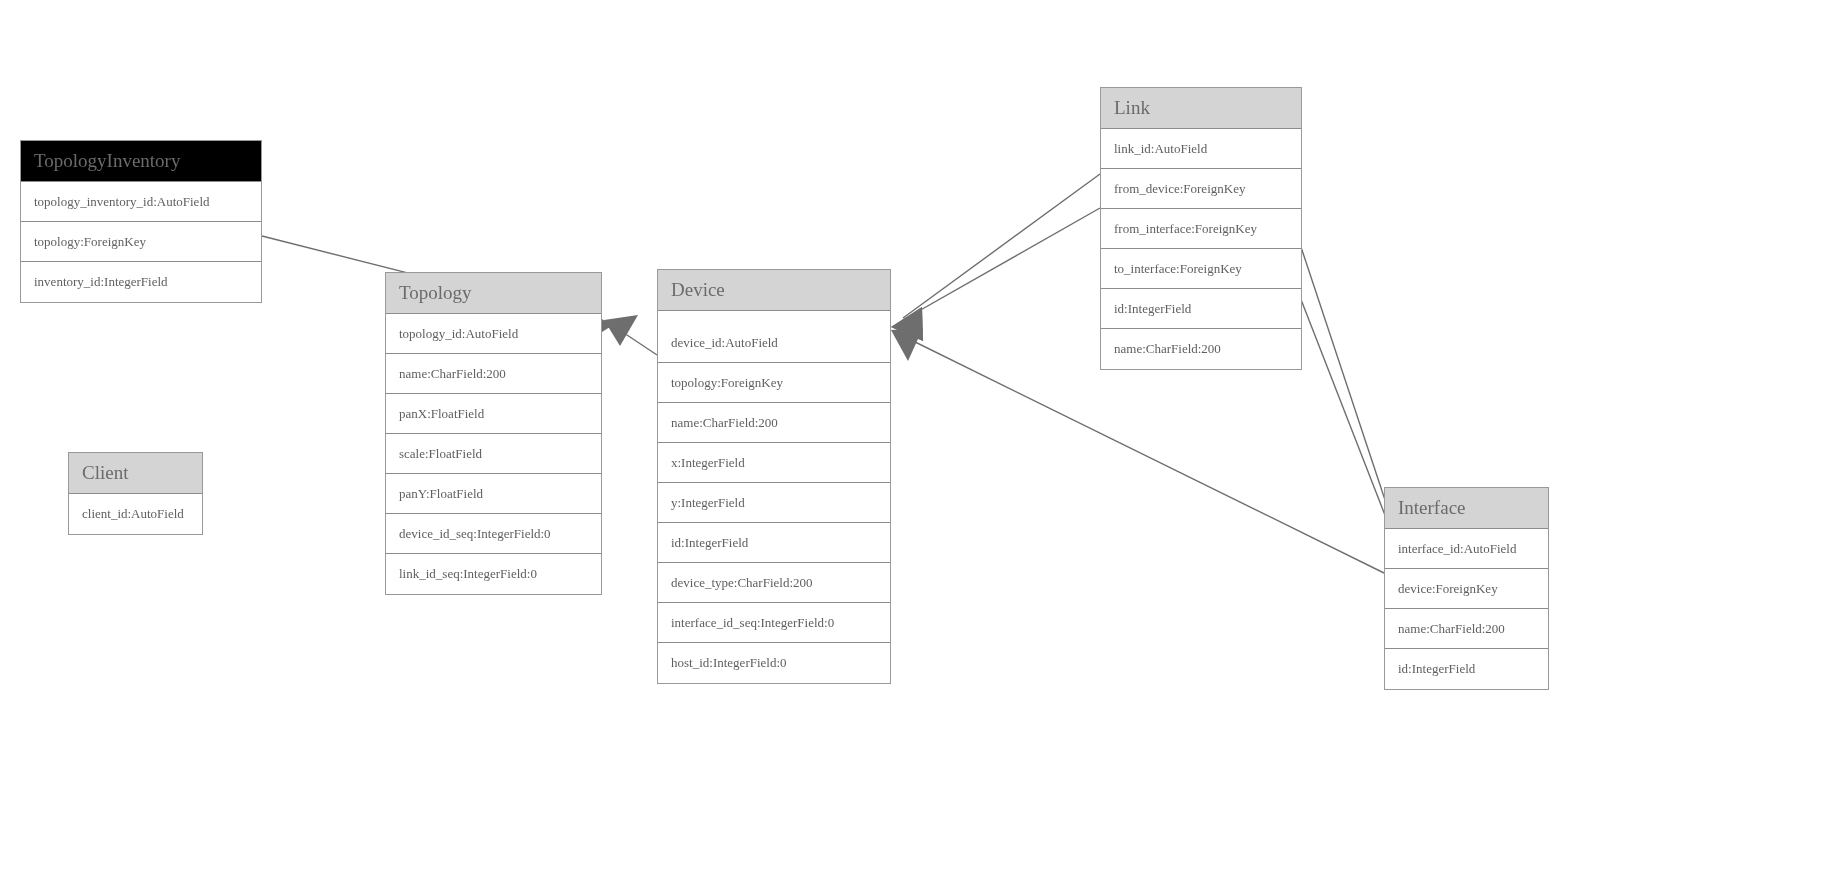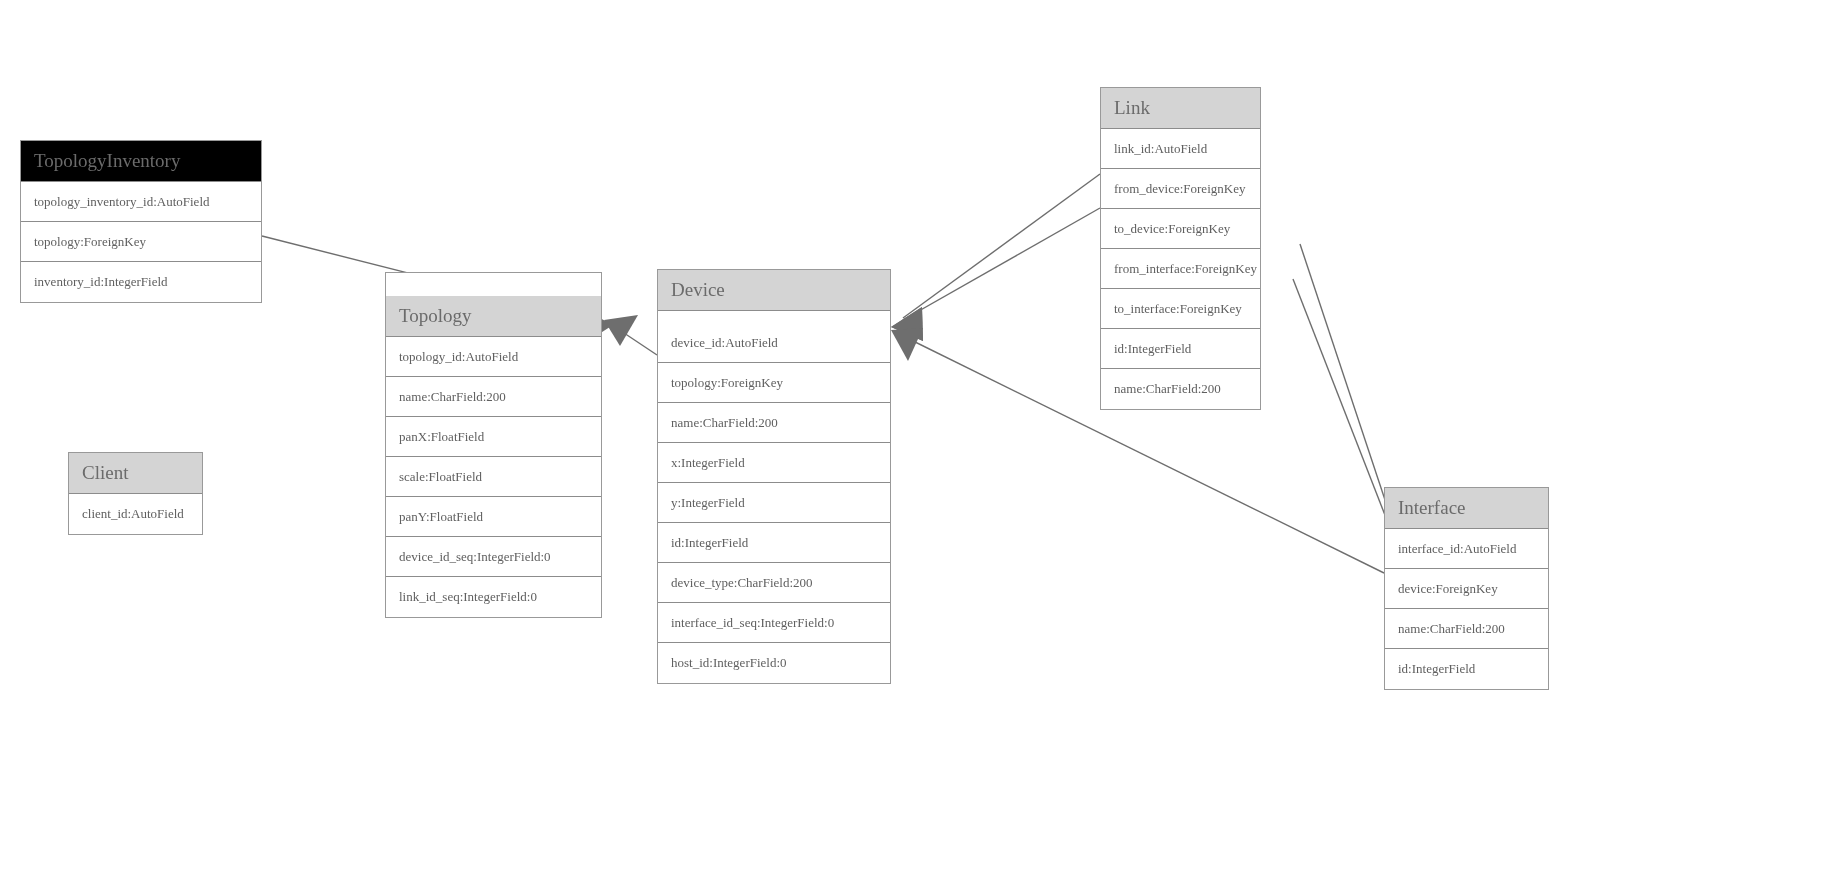--- a/index.html
+++ b/index.html
@@ -87,46 +87,45 @@
         <div class="entity-header" style="background: #000000; color: rgb(107, 107, 107); border-bottom-color: rgb(140, 140, 140);">TopologyInventory</div>
         <div class="entity-row" style="color: rgb(95, 95, 95); border-bottom-color: rgb(140, 140, 140);">topology_inventory_id:AutoField</div>
         <div class="entity-row" style="color: rgb(95, 95, 95); border-bottom-color: rgb(140, 140, 140);">topology:ForeignKey</div>
         <div class="entity-row last" style="color: rgb(95, 95, 95); border-bottom-color: rgb(140, 140, 140);">inventory_id:IntegerField</div>
       </div>
       <div class="entity" style="left: 68px; top: 452px; width: 135px; border-color: rgb(153, 153, 153);">
         <div class="entity-header" style="background: rgb(212, 212, 212); color: rgb(107, 107, 107); border-bottom-color: rgb(140, 140, 140);">Client</div>
         <div class="entity-row last" style="color: rgb(95, 95, 95); border-bottom-color: rgb(140, 140, 140);">client_id:AutoField</div>
       </div>
       <div class="entity" style="left: 385px; top: 272px; width: 217px; border-color: rgb(153, 153, 153);">
-        <div class="entity-header" style="background: rgb(212, 212, 212); color: rgb(107, 107, 107); border-bottom-color: rgb(140, 140, 140); margin-top: 23px;">Topology</div>
+        <div class="entity-header" style="background: rgb(212, 212, 212); color: rgb(107, 107, 107); border-bottom-color: rgb(140, 140, 140);">Topology</div>
         <div class="entity-row" style="color: rgb(95, 95, 95); border-bottom-color: rgb(140, 140, 140);">topology_id:AutoField</div>
         <div class="entity-row" style="color: rgb(95, 95, 95); border-bottom-color: rgb(140, 140, 140);">name:CharField:200</div>
         <div class="entity-row" style="color: rgb(95, 95, 95); border-bottom-color: rgb(140, 140, 140);">panX:FloatField</div>
         <div class="entity-row" style="color: rgb(95, 95, 95); border-bottom-color: rgb(140, 140, 140);">scale:FloatField</div>
         <div class="entity-row" style="color: rgb(95, 95, 95); border-bottom-color: rgb(140, 140, 140);">panY:FloatField</div>
         <div class="entity-row" style="color: rgb(95, 95, 95); border-bottom-color: rgb(140, 140, 140);">device_id_seq:IntegerField:0</div>
         <div class="entity-row last" style="color: rgb(95, 95, 95); border-bottom-color: rgb(140, 140, 140);">link_id_seq:IntegerField:0</div>
       </div>
       <div class="entity" style="left: 657px; top: 269px; width: 234px; border-color: rgb(153, 153, 153);">
         <div class="entity-header" style="background: rgb(212, 212, 212); color: rgb(107, 107, 107); border-bottom-color: rgb(140, 140, 140);">Device</div>
         <div class="entity-row" style="color: rgb(95, 95, 95); border-bottom-color: rgb(140, 140, 140); margin-top: 12px;">device_id:AutoField</div>
         <div class="entity-row" style="color: rgb(95, 95, 95); border-bottom-color: rgb(140, 140, 140);">topology:ForeignKey</div>
         <div class="entity-row" style="color: rgb(95, 95, 95); border-bottom-color: rgb(140, 140, 140);">name:CharField:200</div>
         <div class="entity-row" style="color: rgb(95, 95, 95); border-bottom-color: rgb(140, 140, 140);">x:IntegerField</div>
         <div class="entity-row" style="color: rgb(95, 95, 95); border-bottom-color: rgb(140, 140, 140);">y:IntegerField</div>
         <div class="entity-row" style="color: rgb(95, 95, 95); border-bottom-color: rgb(140, 140, 140);">id:IntegerField</div>
         <div class="entity-row" style="color: rgb(95, 95, 95); border-bottom-color: rgb(140, 140, 140);">device_type:CharField:200</div>
         <div class="entity-row" style="color: rgb(95, 95, 95); border-bottom-color: rgb(140, 140, 140);">interface_id_seq:IntegerField:0</div>
         <div class="entity-row last" style="color: rgb(95, 95, 95); border-bottom-color: rgb(140, 140, 140);">host_id:IntegerField:0</div>
       </div>
-      <div class="entity" style="left: 1100px; top: 87px; width: 161px; border-color: rgb(153, 153, 153);">
+      <div class="entity" style="left: 1100px; top: 87px; width: 202px; border-color: rgb(153, 153, 153);">
         <div class="entity-header" style="background: rgb(212, 212, 212); color: rgb(107, 107, 107); border-bottom-color: rgb(140, 140, 140);">Link</div>
         <div class="entity-row" style="color: rgb(95, 95, 95); border-bottom-color: rgb(140, 140, 140);">link_id:AutoField</div>
         <div class="entity-row" style="color: rgb(95, 95, 95); border-bottom-color: rgb(140, 140, 140);">from_device:ForeignKey</div>
-        <div class="entity-row" style="color: rgb(95, 95, 95); border-bottom-color: rgb(140, 140, 140);">to_device:ForeignKey</div>
         <div class="entity-row" style="color: rgb(95, 95, 95); border-bottom-color: rgb(140, 140, 140);">from_interface:ForeignKey</div>
         <div class="entity-row" style="color: rgb(95, 95, 95); border-bottom-color: rgb(140, 140, 140);">to_interface:ForeignKey</div>
         <div class="entity-row" style="color: rgb(95, 95, 95); border-bottom-color: rgb(140, 140, 140);">id:IntegerField</div>
         <div class="entity-row last" style="color: rgb(95, 95, 95); border-bottom-color: rgb(140, 140, 140);">name:CharField:200</div>
       </div>
       <div class="entity" style="left: 1384px; top: 487px; width: 165px; border-color: rgb(153, 153, 153);">
         <div class="entity-header" style="background: rgb(212, 212, 212); color: rgb(107, 107, 107); border-bottom-color: rgb(140, 140, 140);">Interface</div>
         <div class="entity-row" style="color: rgb(95, 95, 95); border-bottom-color: rgb(140, 140, 140);">interface_id:AutoField</div>
         <div class="entity-row" style="color: rgb(95, 95, 95); border-bottom-color: rgb(140, 140, 140);">device:ForeignKey</div>
         <div class="entity-row" style="color: rgb(95, 95, 95); border-bottom-color: rgb(140, 140, 140);">name:CharField:200</div>

